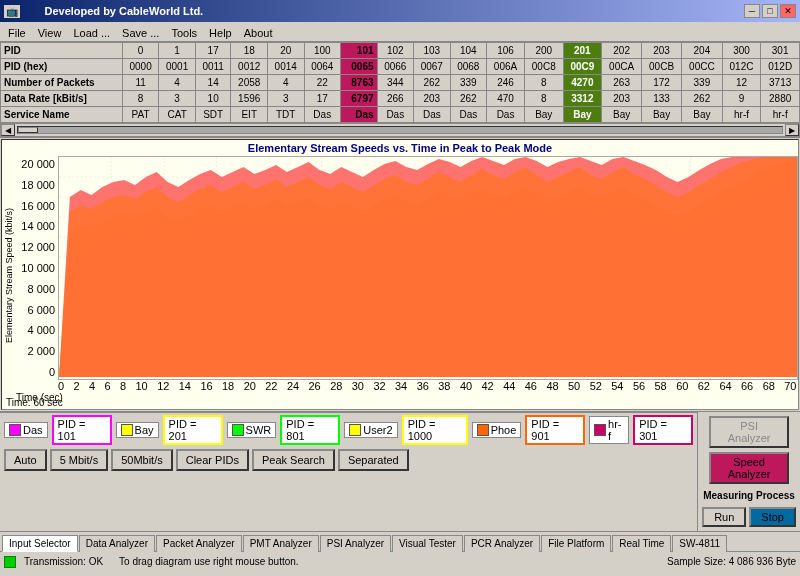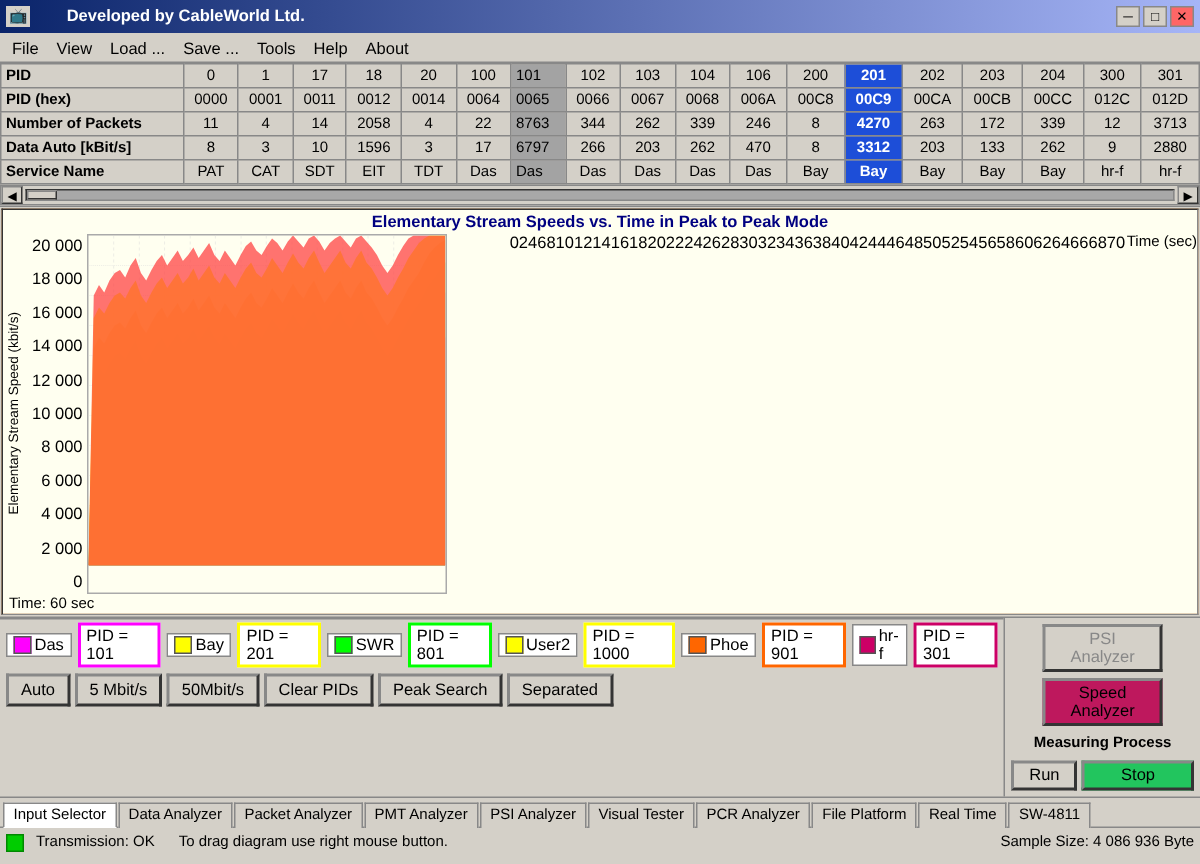--- a/index.html
+++ b/index.html
@@ -43,22 +43,22 @@
     .pid-table { border-collapse: collapse; width: 100%; }
     .pid-table td, .pid-table th {
       border: 1px solid #888;
       padding: 1px 3px;
       white-space: nowrap;
       font-size: 10px;
       height: 16px;
     }
     .pid-row-label { background: #d4d0c8; font-weight: bold; min-width: 90px; }
     .pid-cell-normal { background: #d4d0c8; text-align: center; }
-    .pid-cell-highlight { background: #a3a3a3; text-align: left; font-weight: normal; }
-    .pid-cell-blue { background: #1d4ed8; color: white; text-align: center; font-weight: bold; }
+    .pid-cell-highlight { background: #be185d; text-align: right; font-weight: bold; }
+    .pid-cell-blue { background: #4d7c0f; color: white; text-align: center; font-weight: bold; }
     
     
     #table-scroll {
       height: 14px;
       background: #d4d0c8;
       border: 1px solid #888;
       display: flex;
       align-items: center;
     }
     .scroll-arrow { width: 14px; height: 12px; background: #d4d0c8; border: 1px outset #888; cursor: pointer; display: flex; align-items: center; justify-content: center; font-size: 8px; }
@@ -153,21 +153,21 @@
       background: #be185d;
       border: 2px outset #888;
       padding: 2px 8px;
       cursor: pointer;
       font-size: 11px;
       width: 80px;
       text-align: center;
     }
     #run-stop-row { display: flex; gap: 3px; }
     .run-btn { background: #d4d0c8; border: 2px outset #888; padding: 2px 10px; cursor: pointer; font-size: 11px; text-align: center; }
-    .stop-btn { background: #22c55e; border: 2px outset #888; padding: 2px 24px; cursor: pointer; font-size: 11px; }
+    .stop-btn { background: #0369a1; border: 2px outset #888; padding: 2px 10px; cursor: pointer; font-size: 11px; }
 
     
     #bottom-tabs {
       display: flex;
       background: #d4d0c8;
       border-top: 1px solid #888;
       padding: 2px 2px 0;
       gap: 1px;
     }
     .tab {
@@ -306,21 +306,21 @@
       <td class="pid-cell-normal">246</td>
       <td class="pid-cell-normal">8</td>
       <td class="pid-cell-blue">4270</td>
       <td class="pid-cell-normal">263</td>
       <td class="pid-cell-normal">172</td>
       <td class="pid-cell-normal">339</td>
       <td class="pid-cell-normal">12</td>
       <td class="pid-cell-normal">3713</td>
     </tr>
     <tr>
-      <td class="pid-row-label">Data Auto [kBit/s]</td>
+      <td class="pid-row-label">Data Rate [kBit/s]</td>
       <td class="pid-cell-normal">8</td>
       <td class="pid-cell-normal">3</td>
       <td class="pid-cell-normal">10</td>
       <td class="pid-cell-normal">1596</td>
       <td class="pid-cell-normal">3</td>
       <td class="pid-cell-normal">17</td>
       <td class="pid-cell-highlight">6797</td>
       <td class="pid-cell-normal">266</td>
       <td class="pid-cell-normal">203</td>
       <td class="pid-cell-normal">262</td>
@@ -365,21 +365,21 @@
     <div class="scroll-arrow">▶</div>
   </div>
 </div>
 
 <div id="chart-area" style="margin:1px; background:#fdba74; border:1px inset #888;">
   <div id="chart-title">Elementary Stream Speeds vs. Time in Peak to Peak Mode</div>
   <div id="chart-container">
     <div style="display:flex; flex-direction:column; justify-content:center; align-items:center; width:14px;">
       <span id="y-axis-label" style="writing-mode:vertical-rl;transform:rotate(180deg);font-size:9px;white-space:nowrap;">Elementary Stream Speed (kbit/s)</span>
     </div>
-    <div style="display:flex; flex-direction:row; flex:1;">
+    <div style="display:flex; flex-direction:column; flex:1;">
 
       <div style="display:flex; flex:1;">
 
         <div style="width:42px; display:flex; flex-direction:column; justify-content:space-between; text-align:right; padding-right:3px; font-size:9px; padding-top:2px; padding-bottom:2px;">
           <span>20 000</span>
           <span>18 000</span>
           <span>16 000</span>
           <span>14 000</span>
           <span>12 000</span>
           <span>10 000</span>

